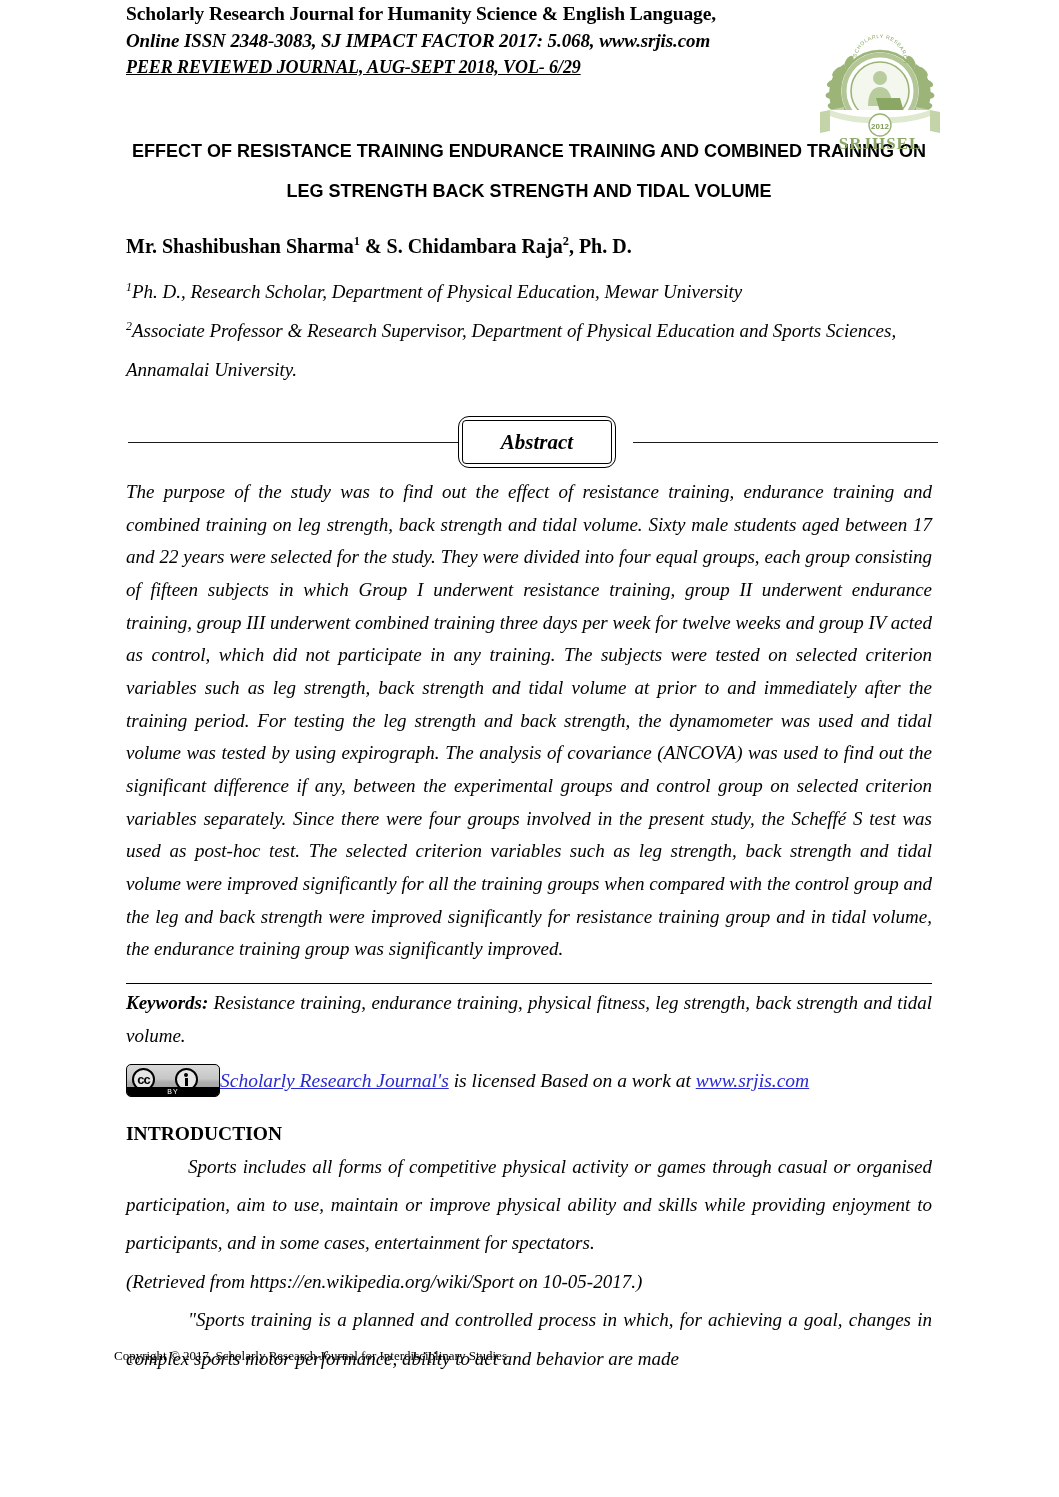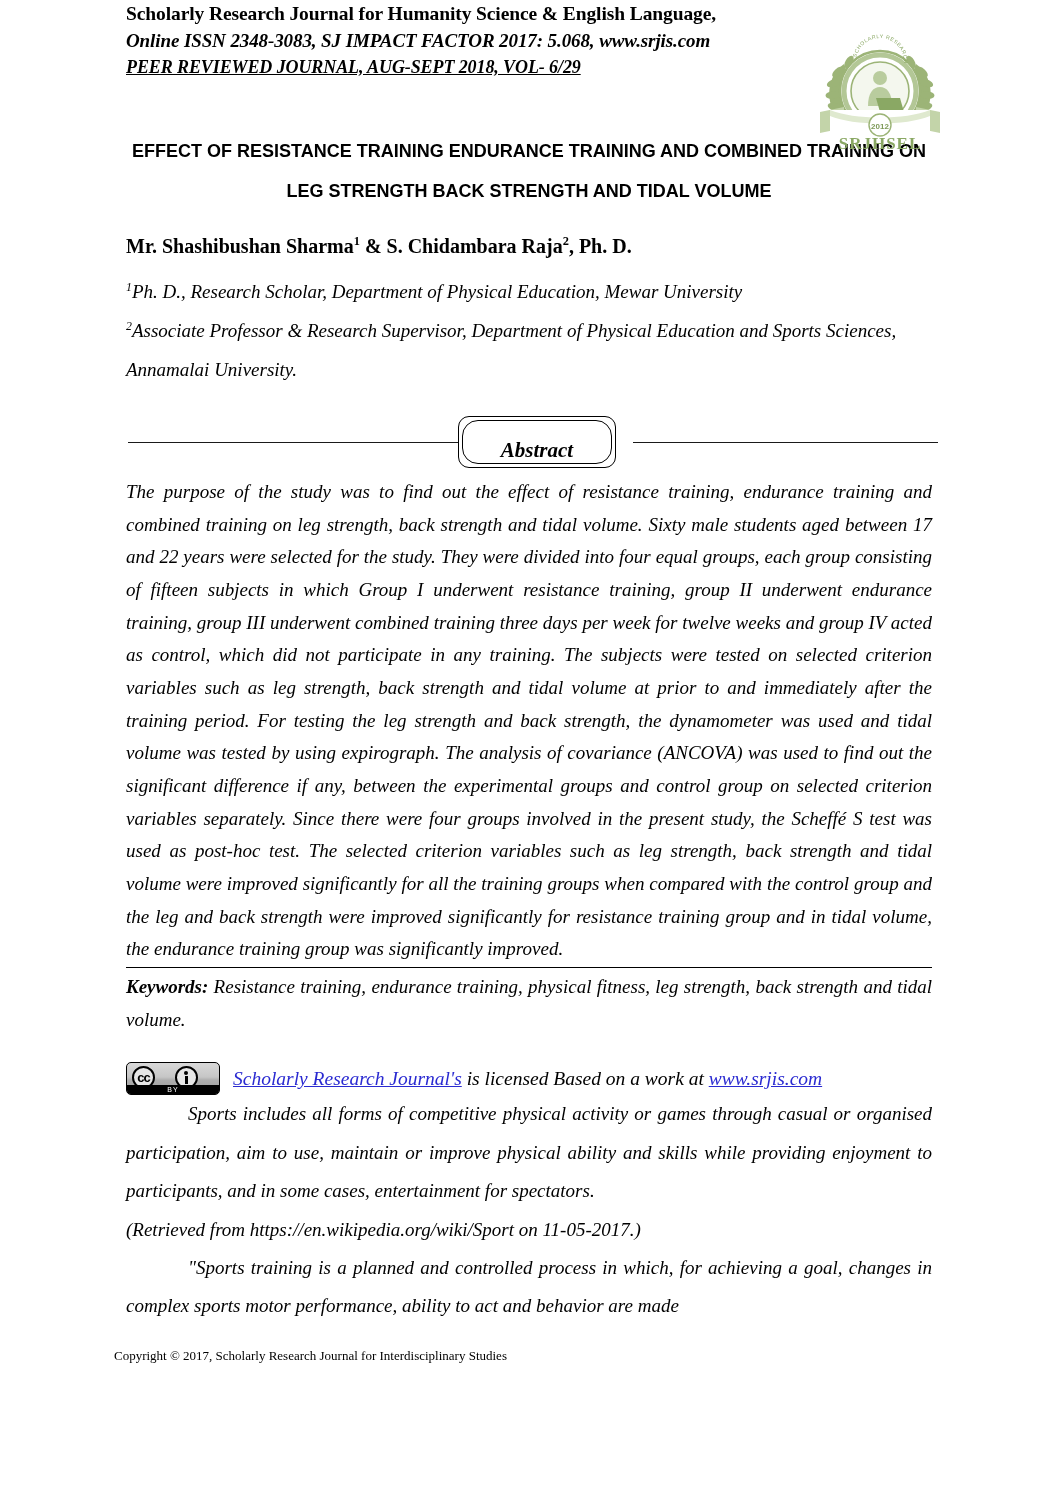--- a/index.html
+++ b/index.html
@@ -124,24 +124,24 @@
     box-sizing: border-box;
     background: #fff;
   }
   .abs-box-inner {
     position: absolute;
     left: 3px;
     top: 3px;
     right: 3px;
     bottom: 3px;
     border: 1.6px solid #000;
-    border-radius: 16px;
+    border-radius: 4px;
     box-sizing: border-box;
     display: flex;
-    align-items: flex-end;
+    align-items: center;
     justify-content: center;
   }
   .abs-box-label {
     font-family: "Liberation Serif", serif;
     font-weight: bold;
     font-style: italic;
     font-size: 21px;
   }
 
   
@@ -150,38 +150,37 @@
     font-style: italic;
     font-size: 19px;
     line-height: 1.72;
     text-align: justify;
     text-justify: inter-word;
     margin-top: 6px;
   }
   .abstract-body p { margin: 0; }
   .abs-underline {
     border-bottom: 1.4px solid #000;
-    padding-bottom: 1px;
+    padding-bottom: 17px;
   }
   .keywords {
     font-family: "Liberation Serif", serif;
     font-style: italic;
     font-size: 19px;
     line-height: 1.72;
     text-align: justify;
     margin-top: 3px;
   }
   .keywords b { font-weight: bold; font-style: italic; }
 
   
   .license-row {
     display: flex;
     align-items: center;
-    margin-top: 26px;
-    gap: 13px;
+    margin-top: 12px;
   }
   .cc-badge {
     width: 94px;
     height: 33px;
     flex: 0 0 auto;
     border: 1.4px solid #000;
     border-radius: 5px;
     box-sizing: border-box;
     background: linear-gradient(180deg, #d9d9d9 0%, #c6c6c6 45%, #aeaeae 55%, #9a9a9a 100%);
     position: relative;
@@ -377,22 +376,23 @@
       <div class="cc-badge">
         <div class="cc-glyph">cc</div>
         <div class="by-glyph">
             <span class="by-person"></span>
           </div>
         <div class="cc-bybar">BY</div>
       </div>
       <div class="license-text"><a href="#">Scholarly Research Journal's</a><span> is licensed Based on a work at </span><a href="#">www.srjis.com</a></div>
     </div>
 
+    <div class="section-head">INTRODUCTION</div>
 
     <p class="body-para">Sports includes all forms of competitive physical activity or games through casual or organised participation, aim to use, maintain or improve physical ability and skills while providing enjoyment to participants, and in some cases, entertainment for spectators.</p>
-    <p class="body-para cont">(Retrieved from https://en.wikipedia.org/wiki/Sport on 11-05-2017.)</p>
+    <p class="body-para cont">(Retrieved from https://en.wikipedia.org/wiki/Sport on 10-05-2017.)</p>
     <p class="body-para">"Sports training is a planned and controlled process in which, for achieving a goal, changes in complex sports motor performance, ability to act and behavior are made</p>
 
   </div>
 
   <div class="footer">Copyright © 2017, Scholarly Research Journal for Interdisciplinary Studies</div>
 
 </div>
 
 </body></html>

